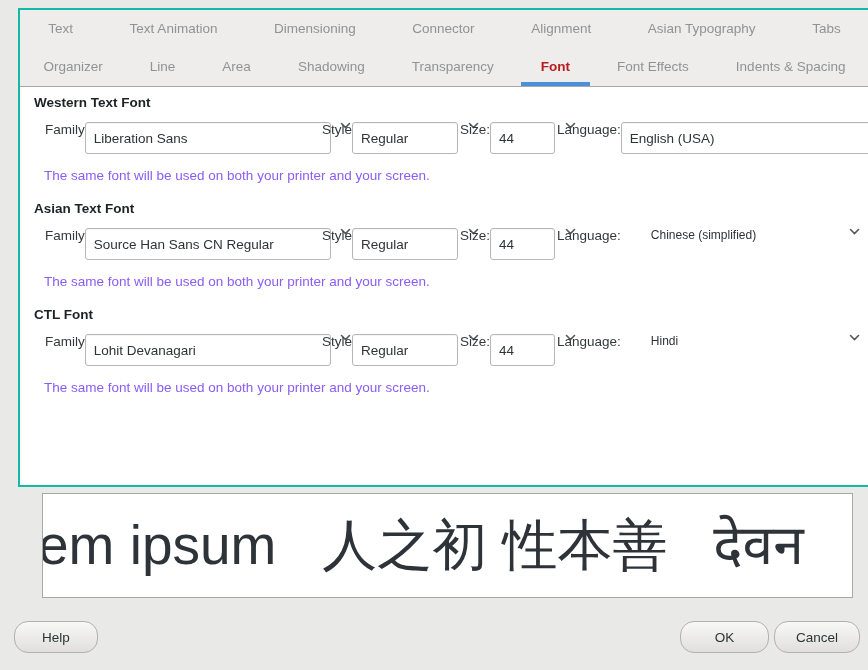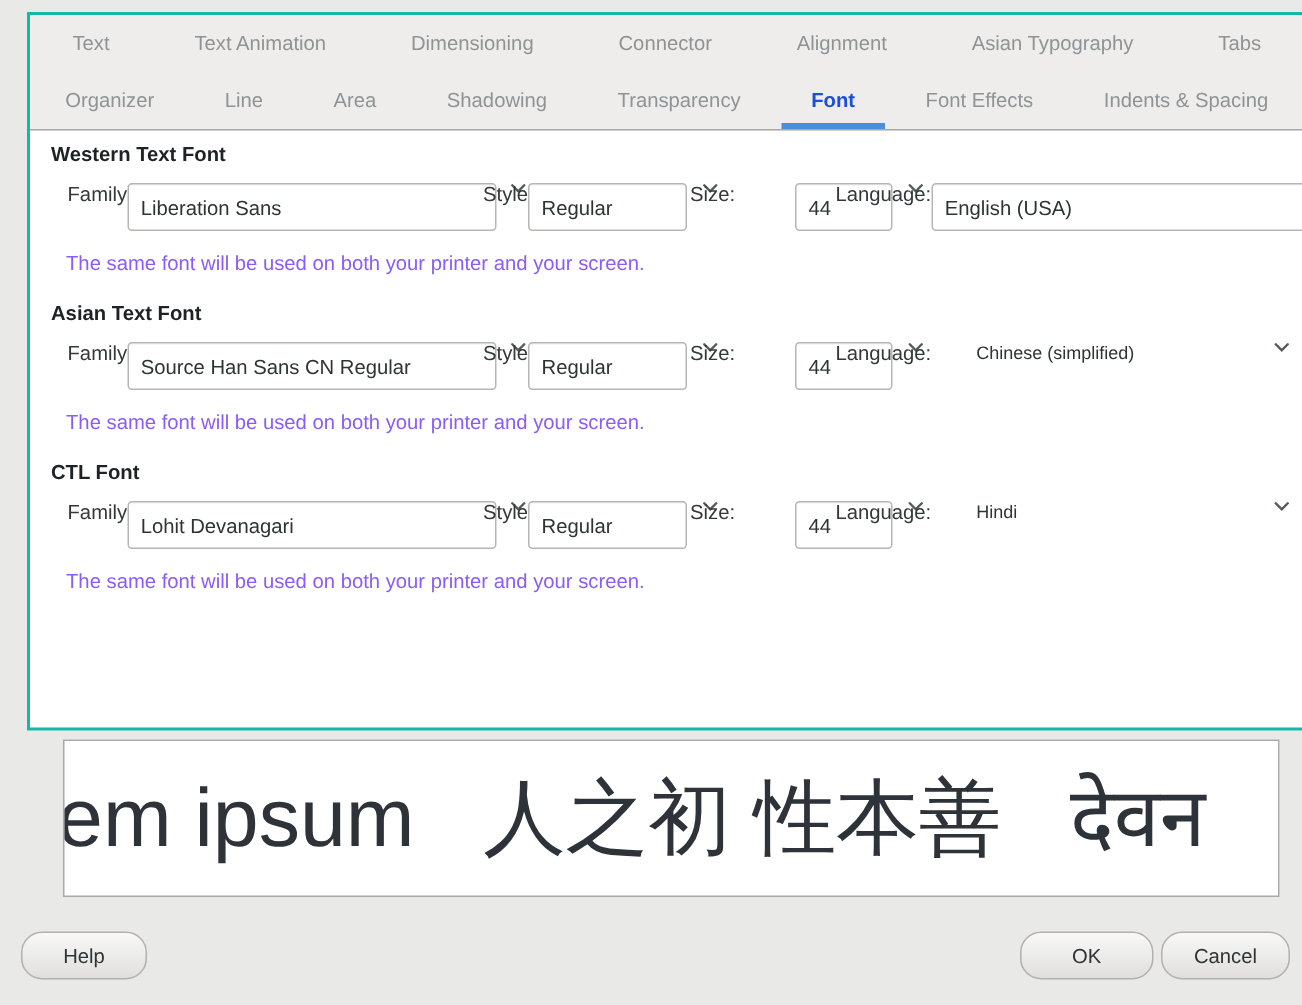--- a/index.html
+++ b/index.html
@@ -21,36 +21,36 @@
   .tab-header { background:#eeedec; border-bottom:1px solid #a9a8a6; }
   .tab-row { display:flex; align-items:stretch; }
   .tab-row.r1 { height:37px; }
   .tab-row.r2 { height:39px; }
   .tab {
     flex:1 1 auto; position:relative;
     display:flex; align-items:center; justify-content:center;
     padding:0 14px; font-size:13.5px; color:#8f9395;
     white-space:nowrap; cursor:default;
   }
-  .tab.active { color:#1d4ed8; font-weight:700;text-align:right; }
+  .tab.active { color:#b91c1c; font-weight:700;text-align:right; }
   .tab.active::after {
     content:""; position:absolute; left:4px; right:4px; bottom:0;
     height:4px; background:#4a90d9;
   }
 
   
   .content { padding-top:8px; position:relative; height:517px; }
   .section { margin-top:0; }
   .section + .section { margin-top:18px; }
   .section-title { font-weight:700; font-size:13.5px; color:#1d2224; margin:0 0 0 14px; }
   .fields { display:flex; margin:12px 0 0 24px; }
   .field { display:flex; flex-direction:row; }
   .f-family { width:277px; }
   .f-style  { width:138px; }
-  .f-size   { width:97px;gap:40px;  }
+  .f-size   { width:97px;  }
   .f-lang   { width:314px; }
   .field-label { font-size:13.5px; color:#33393b; margin:0 0 9px 1px; }
   .combo { display:flex; align-items:flex-start; height:32px; }
   .combo-box {
     height:32px; border:1px solid #b8b6b4; border-radius:3px;
     background:#fff; display:flex; align-items:center;
     padding:0 8px; font-size:13.5px; color:#2e3436;
     box-shadow: inset 0 1px 1px rgba(0,0,0,0.04);
     overflow:hidden; white-space:nowrap;
   }

